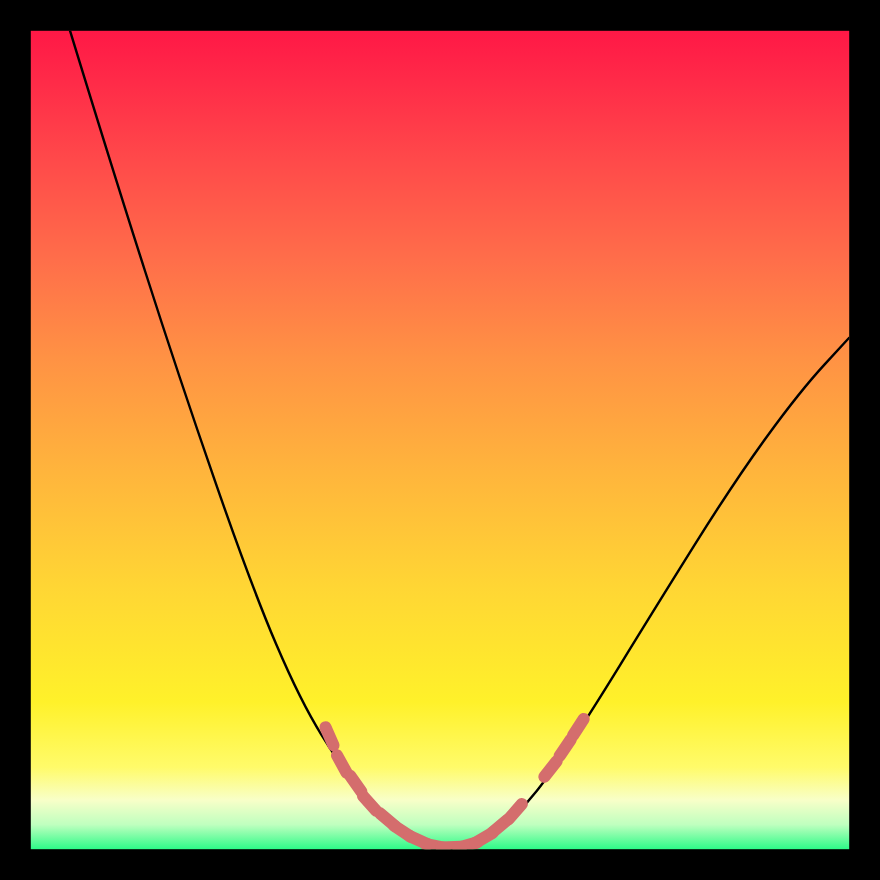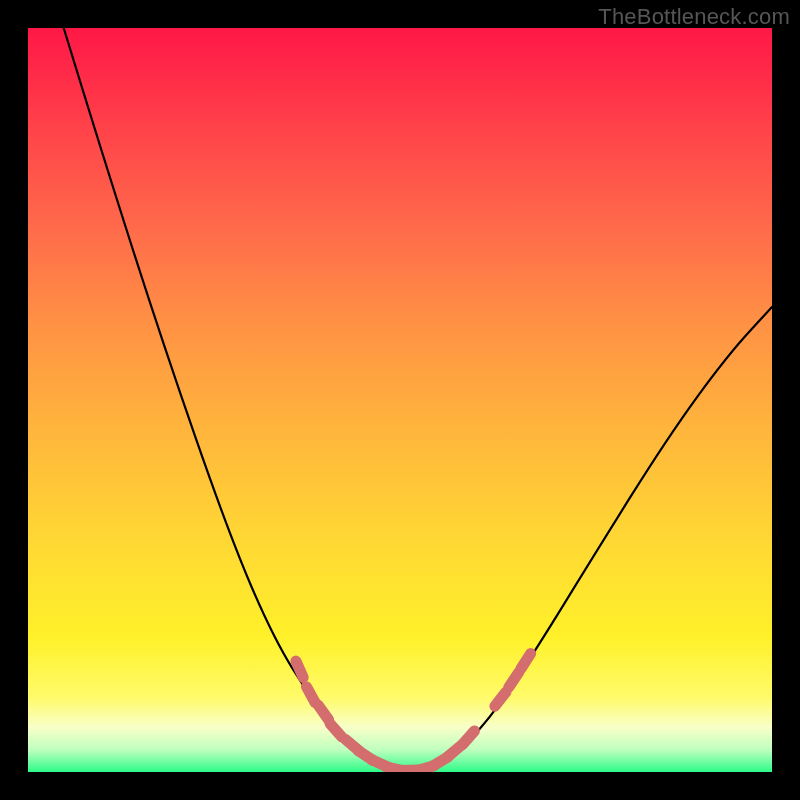--- a/index.html
+++ b/index.html
@@ -77,14 +77,13 @@
           <line x1="388.6" y1="742.8" x2="405.9" y2="737.8" stroke="#d46d6d" stroke-width="11" stroke-linecap="round"></line>
           <line x1="404.4" y1="738.2" x2="419.9" y2="729.0" stroke="#d46d6d" stroke-width="11" stroke-linecap="round"></line>
           <line x1="419.4" y1="729.0" x2="433.2" y2="717.4" stroke="#d46d6d" stroke-width="11" stroke-linecap="round"></line>
           <line x1="434.5" y1="716.5" x2="446.4" y2="703.0" stroke="#d46d6d" stroke-width="11" stroke-linecap="round"></line>
           <line x1="466.9" y1="678.2" x2="478.0" y2="664.0" stroke="#d46d6d" stroke-width="11" stroke-linecap="round"></line>
           <line x1="480.8" y1="659.2" x2="490.8" y2="644.3" stroke="#d46d6d" stroke-width="11" stroke-linecap="round"></line>
           <line x1="492.9" y1="640.7" x2="502.6" y2="625.6" stroke="#d46d6d" stroke-width="11" stroke-linecap="round"></line>
         </g>
     </svg>
   </div>
-  <div class="watermark">TheBottleneck.com</div>
 </div>
 
 </body></html>

